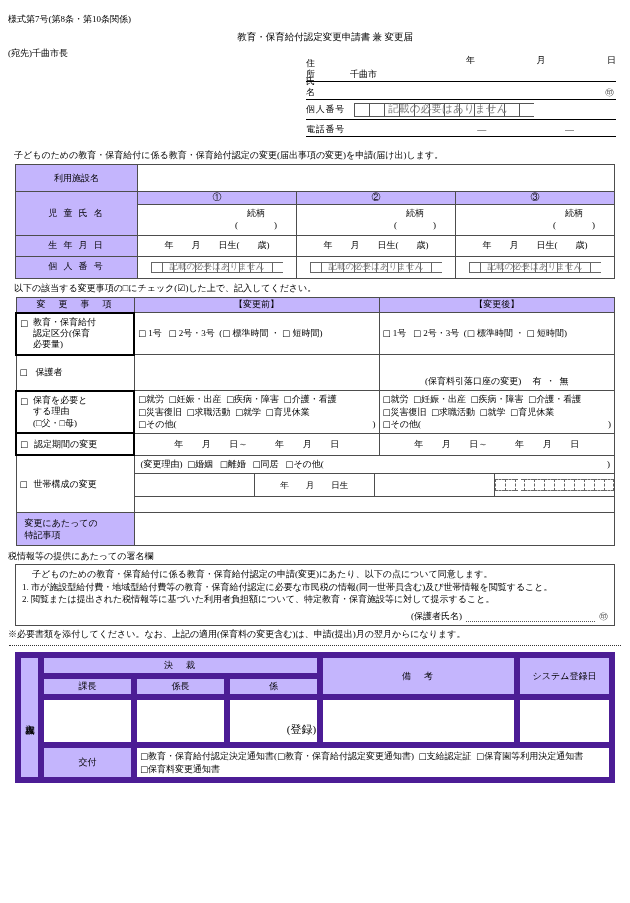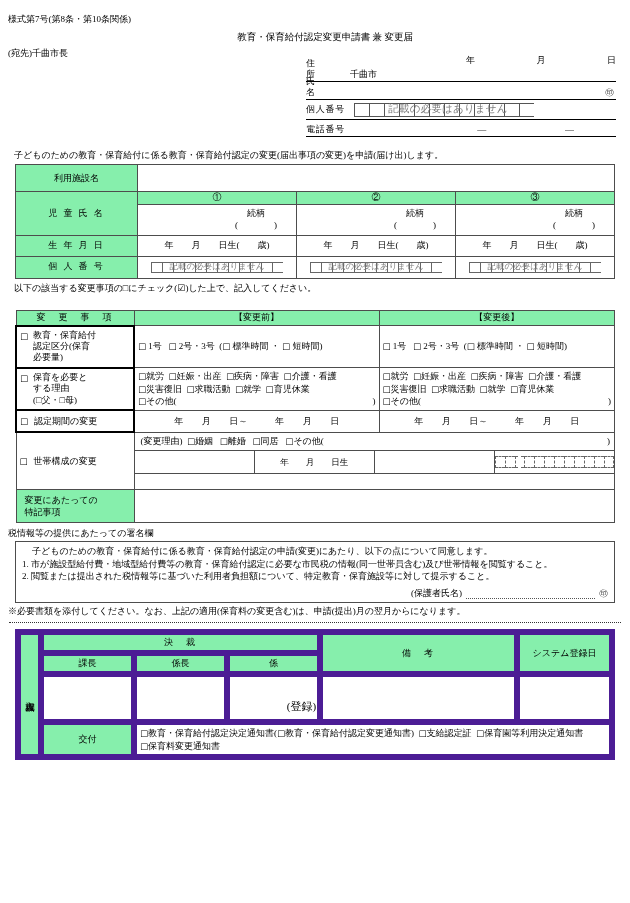--- a/index.html
+++ b/index.html
@@ -108,39 +108,39 @@
     margin: 0 auto;
     table-layout: fixed;
   }
   table.g td, table.g th {
     border: 1px solid #4d4d4d;
     font-size: 9px;
     font-weight: normal;
     padding: 2px 3px;
     vertical-align: middle;
   }
-  .gray { background: #86efac; }
+  .gray { background: #c4b5fd; }
   .thick { border: 2px solid #000 !important; }
 
   .child-tbl td { height: 15px; }
   .lbl { text-align: center; }
 
   .mygrid-sm { display: flex; position: relative; justify-content: center; }
   .mygrid-sm .mc {
     width: 11px; height: 11px; border: 1px solid #666;
     border-right: none; box-sizing: border-box;
   }
   .mygrid-sm .mc:last-child { border-right: 1px solid #666; }
   .noentry-sm {
     position: absolute; left: 0; top: -1px; width: 100%;
     text-align: center; font-size: 8.5px; color: #7d7d7d;
     font-family: "DejaVu Sans", sans-serif; white-space: nowrap;
   }
 
-  .note2 { padding: 4px 0 16px 14px; font-size: 9px; }
+  .note2 { padding: 4px 0 3px 14px; font-size: 9px; }
 
   .ck-line { display: block; white-space: nowrap; }
   .ck { white-space: nowrap; }
 
   .dateline { text-align: center; letter-spacing: 0.02em; }
 
   
   table.sub { border-collapse: collapse; width: 100%; table-layout: fixed; }
   table.sub td { border: 1px solid #4d4d4d; font-size: 8.5px; padding: 2px 3px; }
   table.sub td.first-left { border-left: none; }
@@ -370,20 +370,34 @@
         <span class="ck"><span class="cb"></span>&nbsp;<span>2号・3号</span></span>&nbsp;
         <span>(</span><span class="cb"></span>&nbsp;<span>標準時間</span>&nbsp;<span>・</span>&nbsp;<span class="cb"></span>&nbsp;<span>短時間</span><span>)</span>
       </td>
       <td>
         <span class="ck"><span class="cb"></span>&nbsp;<span>1号</span></span>&nbsp;&nbsp;
         <span class="ck"><span class="cb"></span>&nbsp;<span>2号・3号</span></span>&nbsp;
         <span>(</span><span class="cb"></span>&nbsp;<span>標準時間</span>&nbsp;<span>・</span>&nbsp;<span class="cb"></span>&nbsp;<span>短時間</span><span>)</span>
       </td>
     </tr>
 
+    <tr>
+      <td style="width:115px;height:30px;">
+        <span class="cb" style="margin-right:8px;"></span><span>保護者</span>
+      </td>
+      <td></td>
+      <td style="vertical-align:bottom;">
+        <div class="center" style="padding-bottom:1px;">
+          <span>(保育料引落口座の変更)</span>&nbsp;&nbsp;&nbsp;&nbsp;
+          <span>有</span>&nbsp;
+          <span>・</span>&nbsp;
+          <span>無</span>
+        </div>
+      </td>
+    </tr>
 
     <tr>
       <td class="thick" style="width:115px;height:36px;">
         <div class="row" style="align-items:flex-start;">
           <span class="cb" style="margin-right:5px;margin-top:1px;"></span>
           <span>
             <span style="display:block;">保育を必要と</span>
             <span style="display:block;">する理由</span>
             <span style="display:block;">(□父・□母)</span>
           </span>

